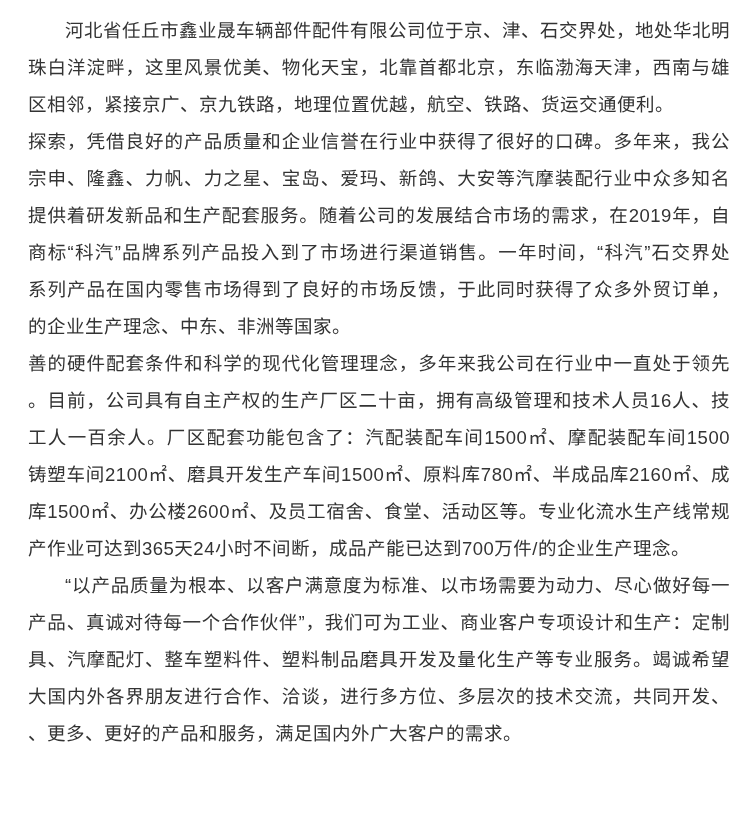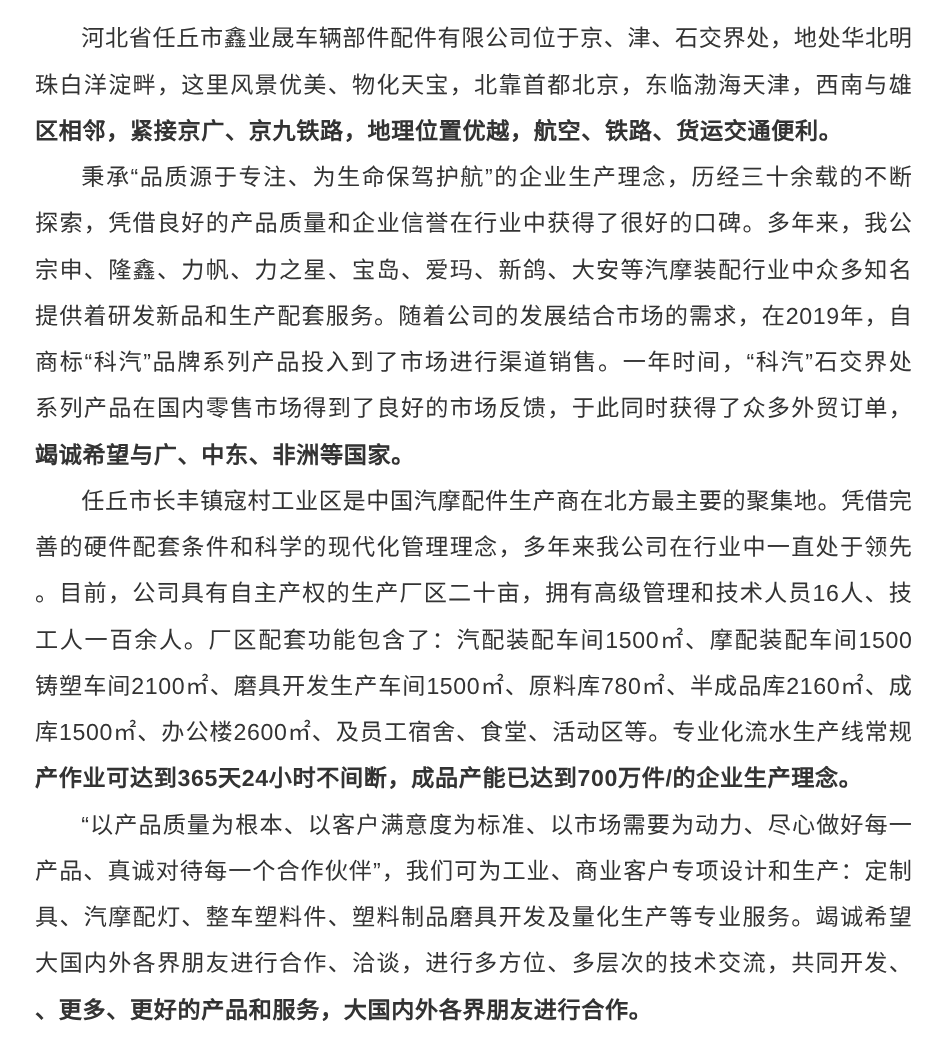--- a/index.html
+++ b/index.html
@@ -29,46 +29,43 @@
     text-justify: inter-ideograph;
     white-space: normal;
     height: 37px;
     overflow: hidden;
   }
   .line.indent {
     text-indent: 2em;
   }
   .line.last {
     text-align-last: left;
-    font-weight: bold;
   }
 </style>
 </head>
 <body>
 
 <div class="doc">
 
   <div class="line indent">河北省任丘市鑫业晟车辆部件配件有限公司位于京、津、石交界处，地处华北明</div>
   <div class="line">珠白洋淀畔，这里风景优美、物化天宝，北靠首都北京，东临渤海天津，西南与雄安新</div>
   <div class="line last">区相邻，紧接京广、京九铁路，地理位置优越，航空、铁路、货运交通便利。</div>
 
-  <div class="line indent">秉承“品质源于专注、为生命保驾护航”的企业生产理念，历经三十余载的不断</div>
   <div class="line">探索，凭借良好的产品质量和企业信誉在行业中获得了很好的口碑。多年来，我公司为</div>
   <div class="line">宗申、隆鑫、力帆、力之星、宝岛、爱玛、新鸽、大安等汽摩装配行业中众多知名企业</div>
   <div class="line">提供着研发新品和生产配套服务。随着公司的发展结合市场的需求，在2019年，自有</div>
   <div class="line">商标“科汽”品牌系列产品投入到了市场进行渠道销售。一年时间，“科汽”石交界处</div>
   <div class="line">系列产品在国内零售市场得到了良好的市场反馈，于此同时获得了众多外贸订单，全系</div>
-  <div class="line last">竭诚希望与广、中东、非洲等国家。</div>
+  <div class="line last">的企业生产理念、中东、非洲等国家。</div>
 
-  <div class="line indent">任丘市长丰镇寇村工业区是中国汽摩配件生产商在北方最主要的聚集地。凭借完</div>
   <div class="line">善的硬件配套条件和科学的现代化管理理念，多年来我公司在行业中一直处于领先地位</div>
   <div class="line">。目前，公司具有自主产权的生产厂区二十亩，拥有高级管理和技术人员16人、技术</div>
   <div class="line">工人一百余人。厂区配套功能包含了：汽配装配车间1500㎡、摩配装配车间1500㎡、</div>
   <div class="line">铸塑车间2100㎡、磨具开发生产车间1500㎡、原料库780㎡、半成品库2160㎡、成品</div>
   <div class="line">库1500㎡、办公楼2600㎡、及员工宿舍、食堂、活动区等。专业化流水生产线常规生</div>
   <div class="line last">产作业可达到365天24小时不间断，成品产能已达到700万件/的企业生产理念。</div>
 
   <div class="line indent">“以产品质量为根本、以客户满意度为标准、以市场需要为动力、尽心做好每一件</div>
   <div class="line">产品、真诚对待每一个合作伙伴”，我们可为工业、商业客户专项设计和生产：定制灯</div>
   <div class="line">具、汽摩配灯、整车塑料件、塑料制品磨具开发及量化生产等专业服务。竭诚希望与广</div>
   <div class="line">大国内外各界朋友进行合作、洽谈，进行多方位、多层次的技术交流，共同开发、更新</div>
-  <div class="line last">、更多、更好的产品和服务，大国内外各界朋友进行合作。</div>
+  <div class="line last">、更多、更好的产品和服务，满足国内外广大客户的需求。</div>
 </div>
 
 </body></html>

